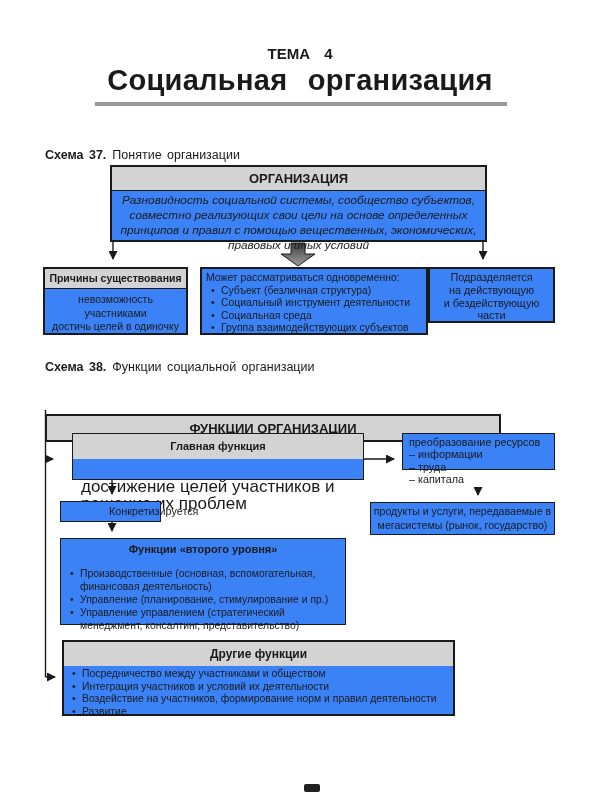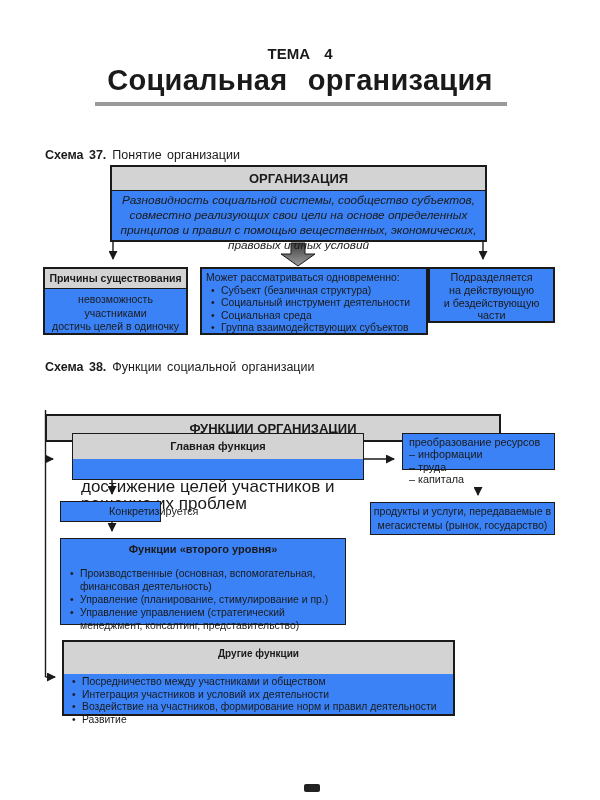--- a/index.html
+++ b/index.html
@@ -119,21 +119,21 @@
   <div class="box" style="left:60px; top:538px; width:286px; height:87px; padding:4px 4px; font-size:10.4px; line-height:13px;">
     <div class="center" style="font-weight:bold; font-size:11px; margin-bottom:11px;">Функции «второго уровня»</div>
     <ul class="blt">
         <li>Производственные (основная, вспомогательная, финансовая деятельность)</li>
         <li>Управление (планирование, стимулирование и пр.)</li>
         <li>Управление управлением (стратегический менеджмент, консалтинг, представительство)</li>
       </ul>
   </div>
 
   <div class="box b2" style="left:62px; top:640px; width:393px; height:76px;">
-    <div class="hdr" style="height:32px; line-height:24px; font-size:10px;">Другие функции</div>
+    <div class="hdr" style="height:24px; line-height:24px; font-size:12px;">Другие функции</div>
     <ul class="blt" style="font-size:10.4px; line-height:12.6px; padding:2px 4px 0 6px;">
         <li>Посредничество между участниками и обществом</li>
         <li>Интеграция участников и условий их деятельности</li>
         <li>Воздействие на участников, формирование норм и правил деятельности</li>
         <li>Развитие</li>
       </ul>
   </div>
 
   <div class="abs footer-mark"></div>
 

